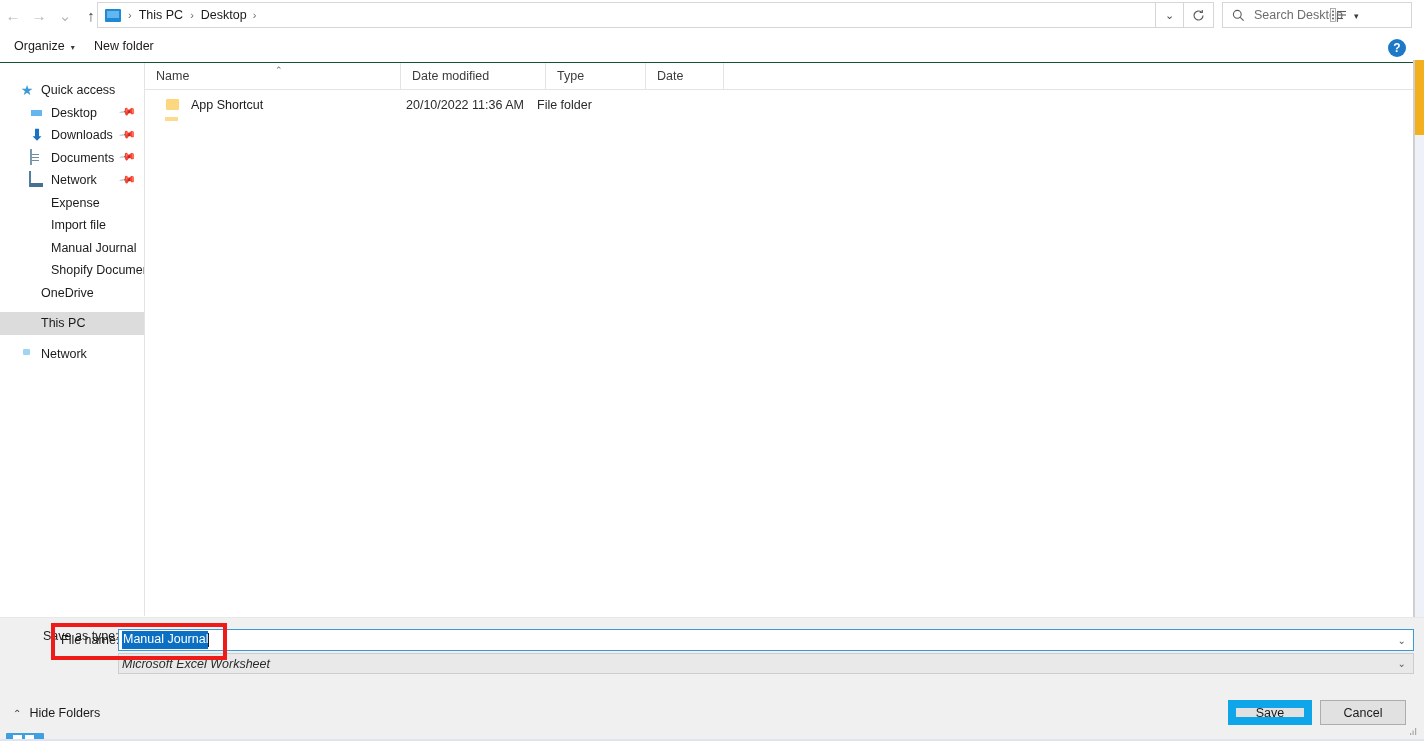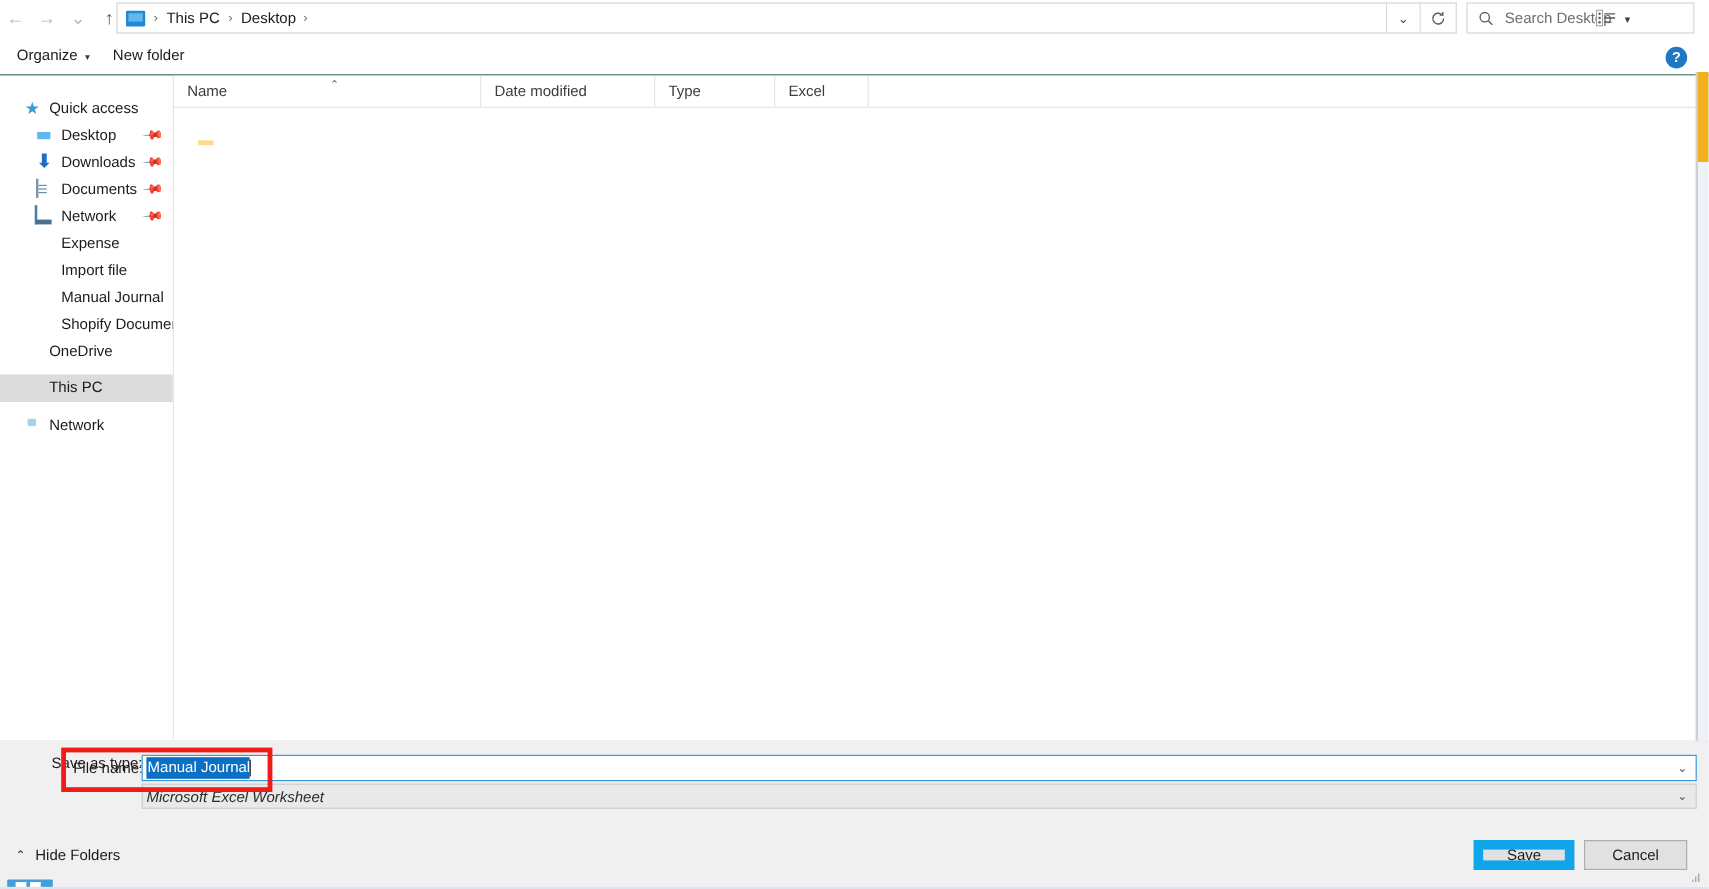--- a/index.html
+++ b/index.html
@@ -118,21 +118,21 @@
     font-size: 12.5px;
     color: #6d6d6d;
   }
 
   
   .cmdbar {
     position: absolute;
     left: 0; top: 30px;
     width: 1424px; height: 32px;
     background: #ffffff;
-    border-bottom: 1px solid #14532d;
+    border-bottom: 3px solid #14532d;
   }
   .cmd-item {
     position: absolute;
     top: 0; height: 32px;
     display: flex; align-items: center;
     font-size: 12.5px;
     color: #1b1b1b;
     padding: 0 6px;
   }
   .cmd-organize { left: 8px; }
@@ -679,24 +679,30 @@
         <span>Name</span>
         <span class="sort-arrow" style="left:130px">⌃</span>
       </div>
       <div class="col" style="left:256px;width:145px">
         <span>Date modified</span>
       </div>
       <div class="col" style="left:401px;width:100px">
         <span>Type</span>
       </div>
       <div class="col" style="left:501px;width:78px">
-        <span>Excel</span>
+        <span>Date</span>
       </div>
     </div>
 
+    <div class="row" style="top:29px">
+      <span class="row-icon"></span>
+      <span class="row-name">App Shortcut</span>
+      <span class="row-date">20/10/2022 11:36 AM</span>
+      <span class="row-type">File folder</span>
+    </div>
   </div>
 
   <div class="row-partial-icon"></div>
 
   <div class="right-strip-edge"></div>
   <div class="right-strip"></div>
   <div class="right-white"></div>
 
   <div class="form-sep"></div>
   <div class="form-area"></div>

